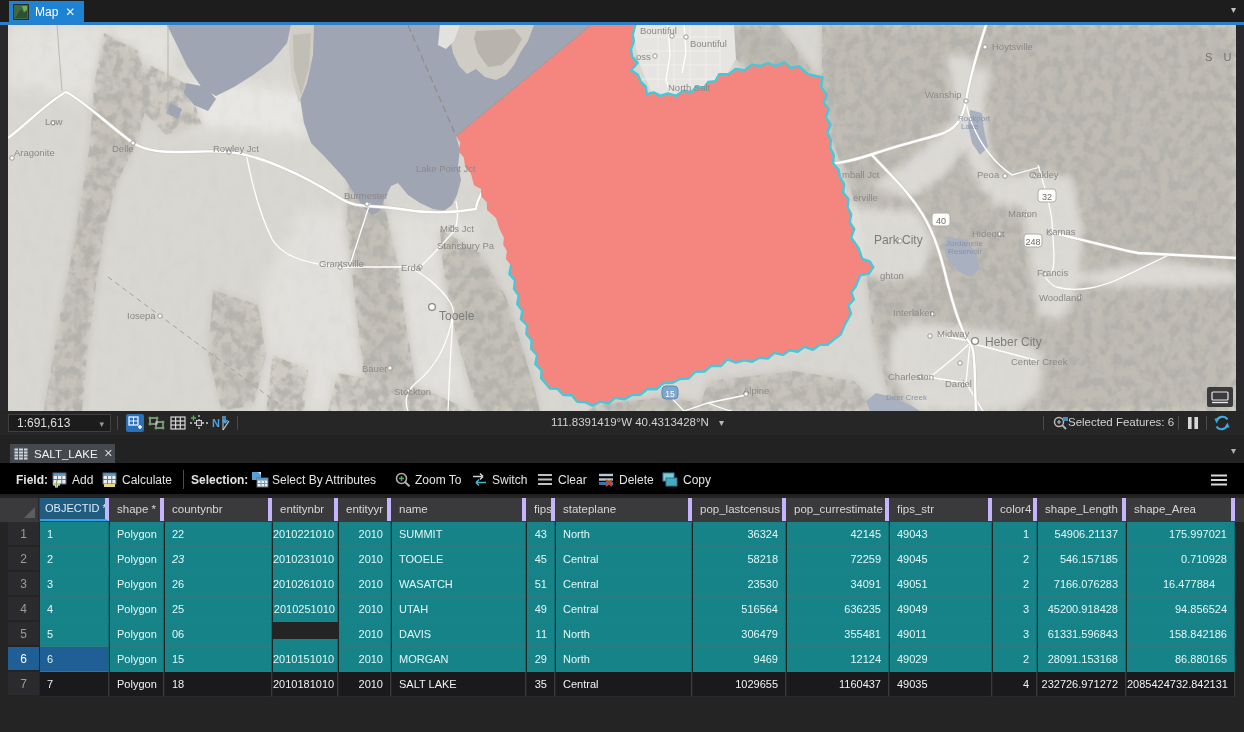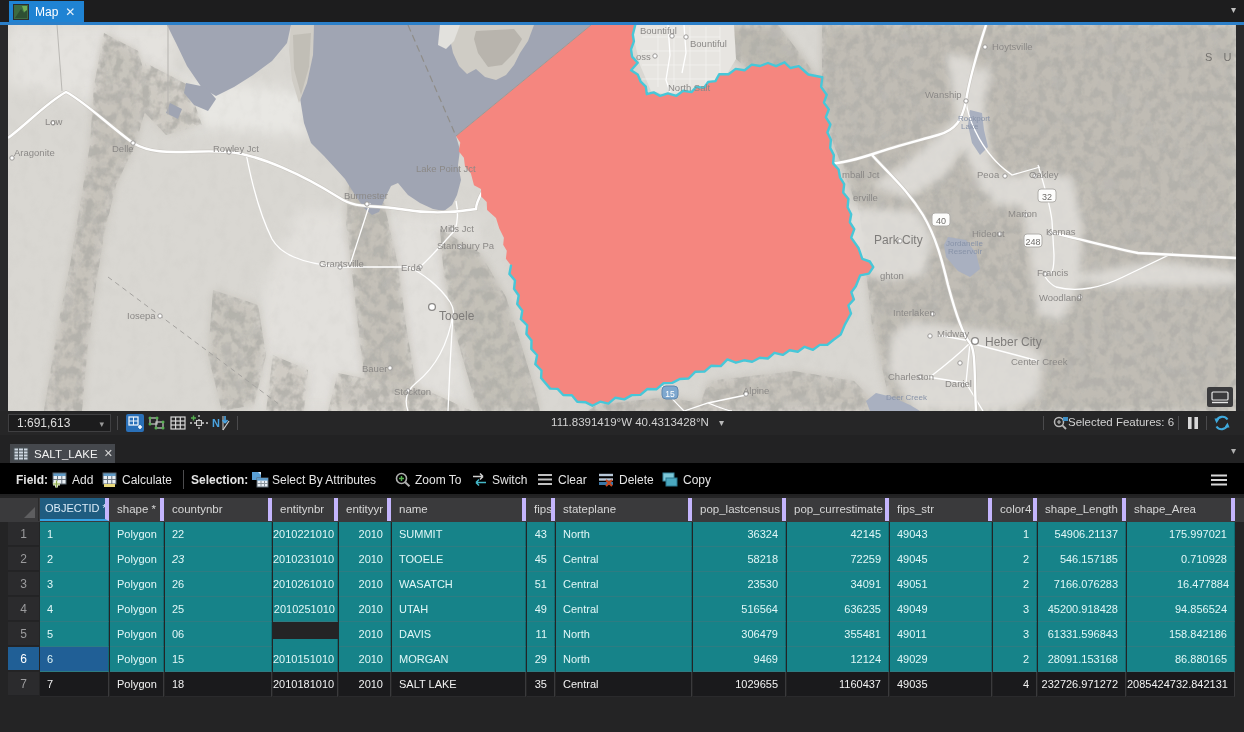--- a/index.html
+++ b/index.html
@@ -514,21 +514,21 @@
 <div class="tcell" style="left:273px;width:65px;text-align:right;padding-right:7px;">2010261010</div>
 <div class="tcell" style="left:339px;width:52px;text-align:right;padding-right:7px;">2010</div>
 <div class="tcell" style="left:392px;width:134px;padding-left:7px;">WASATCH</div>
 <div class="tcell" style="left:527px;width:28px;text-align:right;padding-right:7px;">51</div>
 <div class="tcell" style="left:556px;width:136px;padding-left:7px;">Central</div>
 <div class="tcell" style="left:693px;width:93px;text-align:right;padding-right:7px;">23530</div>
 <div class="tcell" style="left:787px;width:102px;text-align:right;padding-right:7px;">34091</div>
 <div class="tcell" style="left:890px;width:102px;padding-left:7px;">49051</div>
 <div class="tcell" style="left:993px;width:44px;text-align:right;padding-right:7px;">2</div>
 <div class="tcell" style="left:1038px;width:88px;text-align:right;padding-right:7px;">7166.076283</div>
-<div class="tcell" style="left:1127px;width:108px;text-align:right;padding-right:5px;">16.477884</div>
+<div class="tcell" style="left:1127px;width:108px;text-align:right;padding-right:19px;">16.477884</div>
 </div>
 <div class="trow tsel" style="top:99px">
 <div class="rnum">4</div>
 <div class="tcell" style="left:40px;width:69px;padding-left:7px;">4</div>
 <div class="tcell" style="left:110px;width:54px;padding-left:7px;">Polygon</div>
 <div class="tcell" style="left:165px;width:107px;padding-left:7px;">25</div>
 <div class="tcell" style="left:273px;width:65px;text-align:right;padding-right:2px;">2010251010</div>
 <div class="tcell" style="left:339px;width:52px;text-align:right;padding-right:7px;">2010</div>
 <div class="tcell" style="left:392px;width:134px;padding-left:7px;">UTAH</div>
 <div class="tcell" style="left:527px;width:28px;text-align:right;padding-right:7px;">49</div>

